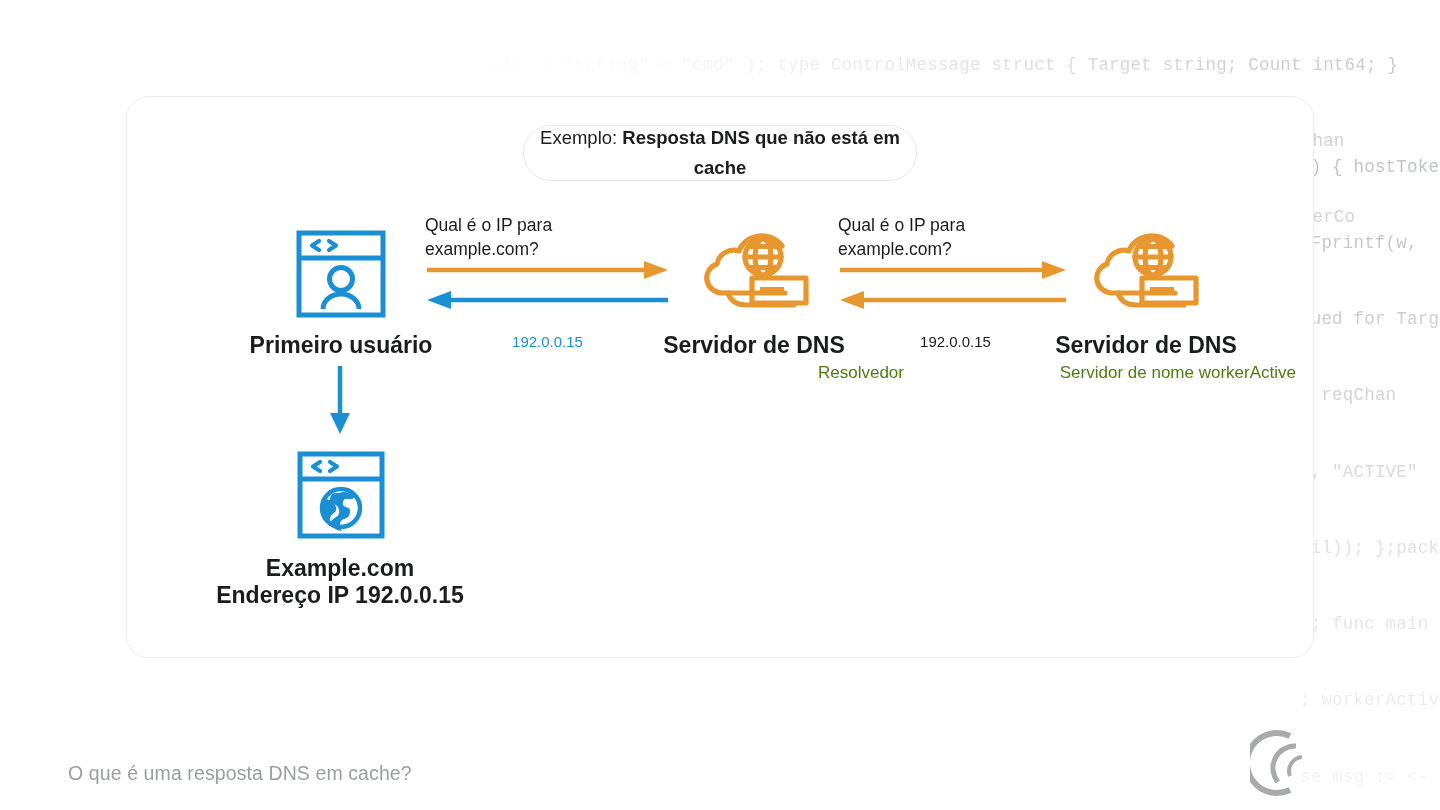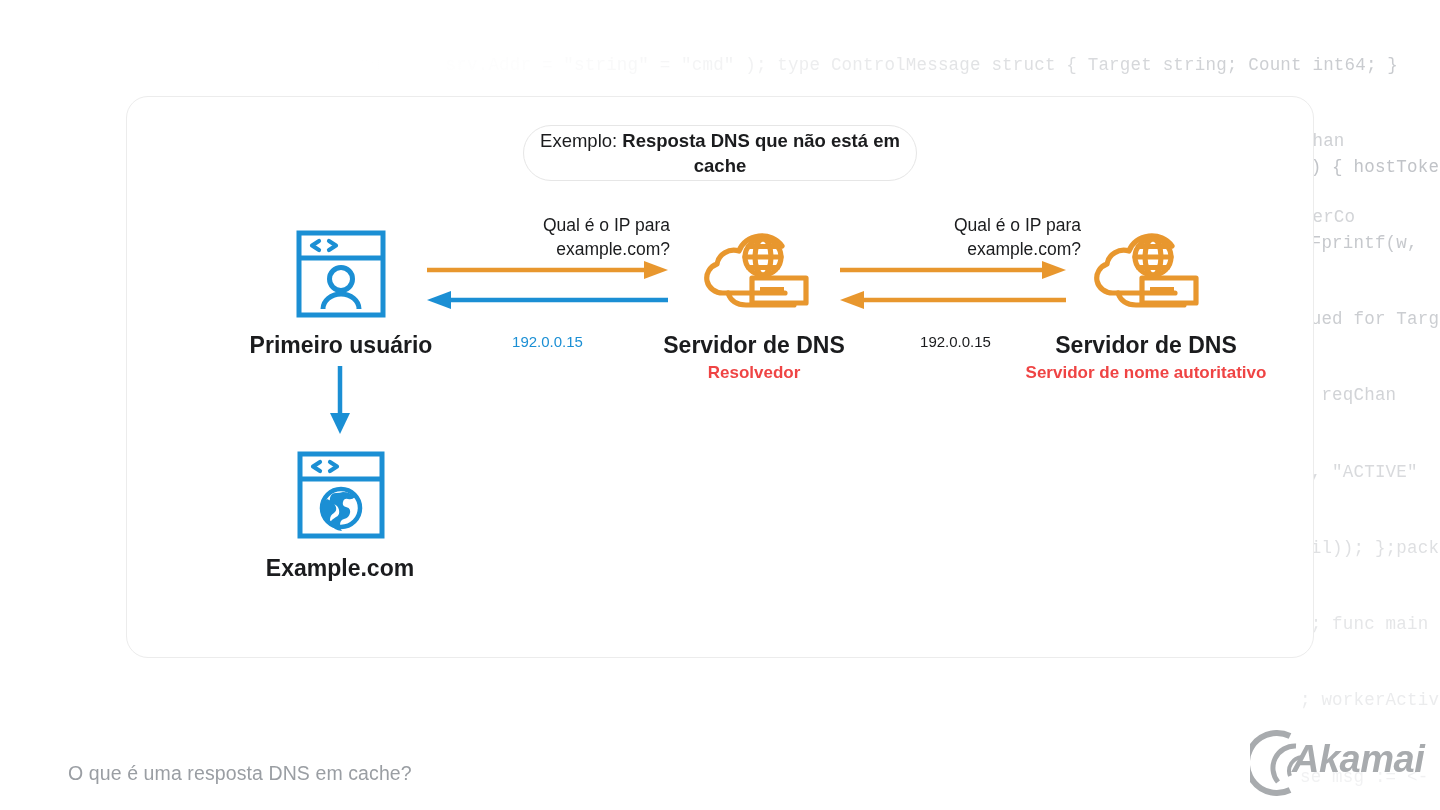--- a/index.html
+++ b/index.html
@@ -70,47 +70,47 @@
     left: 523px; top: 125px;
     width: 394px; height: 56px;
     background: #ffffff;
     border: 1.4px solid #e6e6e6;
     border-radius: 30px;
     display: flex; align-items: center; justify-content: center;
     text-align: center;
     z-index: 7;
   }
   .title-pill .t {
-    font-size: 18.5px; color: #1b1c1e; line-height: 25px;
+    font-size: 18.5px; color: #1b1c1e; line-height: 30px;
   }
   .title-pill .t b { font-weight: bold; }
 
   
   .abs { position: absolute; z-index: 7; }
   .node-label {
     position: absolute;
     text-align: center;
     font-size: 23px;
     font-weight: bold;
     color: #1b1c1e;
     z-index: 7;
     white-space: nowrap;
   }
   .node-sub {
     position: absolute;
-    text-align: center;
+    text-align: right;
     font-size: 17px;
-    font-weight: bold;
-    color: #ef4444;
+    font-weight: normal;
+    color: #4d7c0f;
     z-index: 7;
     white-space: nowrap;
   }
   .edge-label {
     position: absolute;
-    text-align: right;
+    text-align: left;
     font-size: 17.5px;
     color: #1b1c1e;
     line-height: 24px;
     z-index: 7;
   }
   .ip-label {
     position: absolute;
     text-align: center;
     font-size: 15px;
     z-index: 7;
@@ -278,30 +278,30 @@
   <div class="edge-label" style="left:838px; top:213px; width:243px;">Qual é o IP para example.com?</div>
 
   <div class="ip-label ip-dark" style="left:838px; top:333px; width:235px;">192.0.0.15</div>
 
   <div class="node-label" style="left:191px; top:332px; width:300px;">Primeiro usuário</div>
 
   <div class="node-label" style="left:604px; top:332px; width:300px;">Servidor de DNS</div>
   <div class="node-sub" style="left:604px; top:363px; width:300px;">Resolvedor</div>
 
   <div class="node-label" style="left:996px; top:332px; width:300px;">Servidor de DNS</div>
-  <div class="node-sub" style="left:996px; top:363px; width:300px;">Servidor de nome autoritativo</div>
+  <div class="node-sub" style="left:996px; top:363px; width:300px;">Servidor de nome workerActive</div>
 
   <div class="node-label" style="left:190px; top:555px; width:300px;">Example.com</div>
+  <div class="node-label" style="left:190px; top:582px; width:300px;">Endereço IP 192.0.0.15</div>
 
   <div class="caption">O que é uma resposta DNS em cache?</div>
 
   <div class="logo">
     <svg width="176" height="66" viewBox="0 0 176 66" style="position:absolute; left:0; top:0;">
       <g fill="none" stroke="#a8abae">
         <path d="M40 6 A30 30 0 1 0 40 60" stroke-width="6"></path>
         <path d="M46 16 A22 22 0 0 0 28 52" stroke-width="5"></path>
         <path d="M52 27 A14 14 0 0 0 40 46" stroke-width="4"></path>
       </g>
     </svg>
-    <div class="wordmark">Akamai</div>
   </div>
 
 </div>
 
 </body></html>

